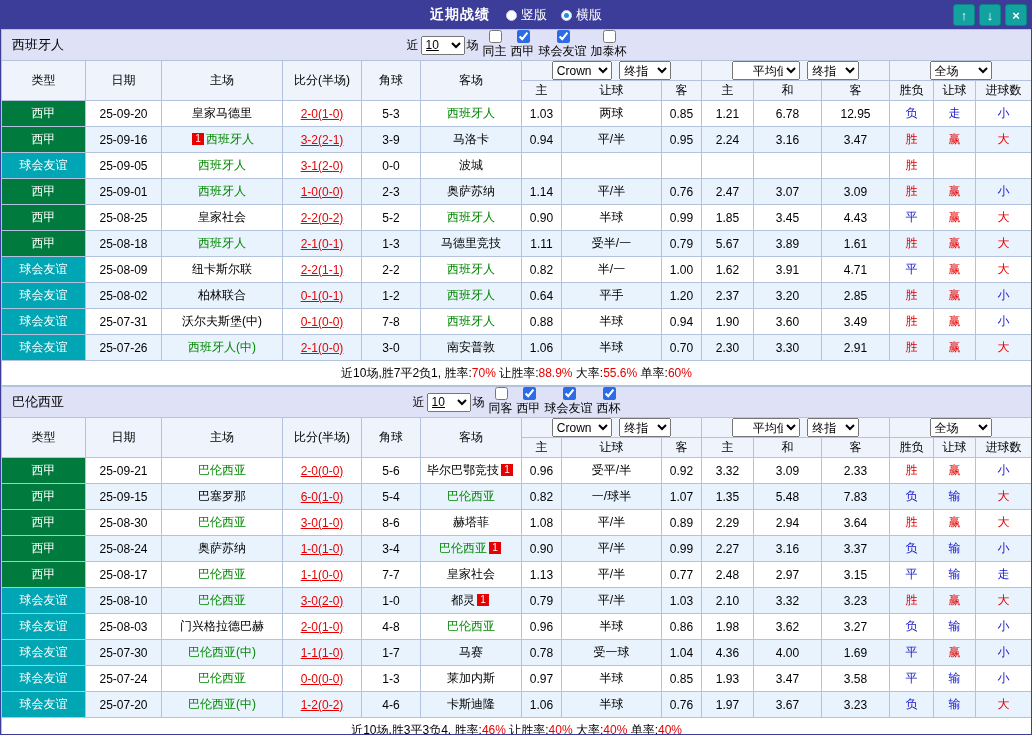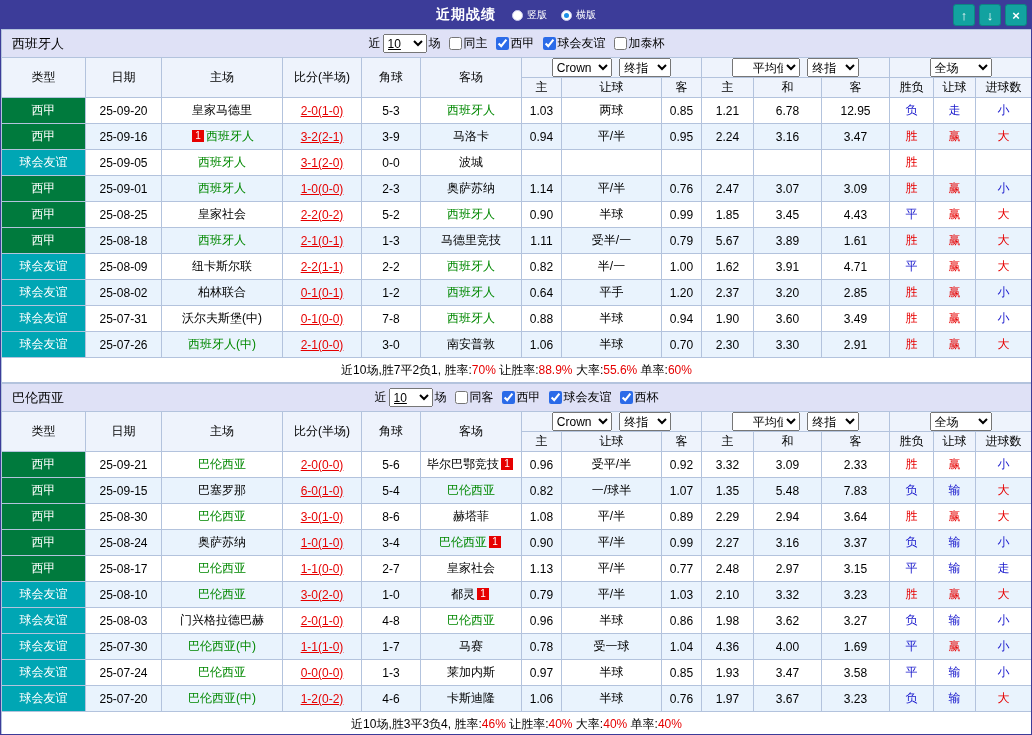--- a/index.html
+++ b/index.html
@@ -4,36 +4,36 @@
 <style>
   * { box-sizing: border-box; }
   html,body { margin:0; padding:0; background:#fff; }
   body { font-family:"Liberation Sans","DejaVu Sans",sans-serif; font-size:12px; color:#000; }
   .widget { width:1032px; height:735px; border:1px solid #3c3c99; background:#22c55e; overflow:hidden; }
 
   
   .titlebar { height:28px; background:#3c3c99; color:#fff; display:flex; align-items:center; justify-content:center; position:relative; }
   .title-group { display:inline-flex; align-items:center; }
   .title { font-size:14px; font-weight:bold; letter-spacing:1px; }
-  .modes { display:inline-flex; align-items:center; gap:14px; margin-left:16px; font-size:10px; }
+  .modes { display:inline-flex; align-items:center; gap:14px; margin-left:16px; font-size:13px; }
   .mode { display:inline-flex; align-items:center; gap:4px; cursor:pointer; }
   .radio { width:11px; height:11px; border-radius:50%; background:#fff; border:1px solid #c9c9ee; display:inline-block; position:relative; }
   .radio.sel::after { content:""; position:absolute; left:2px; top:2px; width:5px; height:5px; border-radius:50%; background:#1b8fe8; }
   .tb-buttons { position:absolute; right:4px; top:3px; display:flex; gap:4px; }
   .tbtn { width:22px; height:22px; background:#12a2a0; border:1px solid #0d8583; border-radius:3px; color:#fff; font-size:13px; font-weight:bold; line-height:1; padding:0; cursor:pointer; display:flex; align-items:center; justify-content:center; }
 
   
   table.stat { width:1030px; border-collapse:collapse; table-layout:fixed; font-size:12px; }
   .stat th, .stat td { border:1px solid #b3c3dd; text-align:center; padding:0 2px; white-space:nowrap; overflow:hidden; font-weight:normal; }
   .band-cell { background:#dfe1f6; height:28px; }
   .band { display:flex; align-items:center; justify-content:center; position:relative; height:100%; }
   .team-name { position:absolute; left:8px; font-size:13px; }
   .filters { display:inline-flex; align-items:center; }
   .checks { display:inline-flex; align-items:center; }
-  .checks label { display:inline-flex; align-items:center; margin-left:4px; cursor:pointer; }
+  .checks label { display:inline-flex; align-items:center; margin-left:4px; cursor:pointer;flex-direction:column; }
   input[type=checkbox] { width:13px; height:13px; accent-color:#2b6be8; margin:0 2px 0 4px; }
   .hdr1 th { height:19px; background:#eef3fc; }
   .hdr2 th { height:20px; background:#eef3fc; }
   select { font-size:12px; height:19px; font-family:inherit; margin:0 2px; }
   .sel-count { width:44px;text-decoration:underline; }
   .sel-book { width:60px; }
   .sel-mode { width:52px; }
   .sel-avg  { width:68px;padding-left:16px; }
   .sel-scope{ width:62px; }
   tbody td { height:26px; background:#fff; }
@@ -480,21 +480,21 @@
           <td class="odds">3.37</td>
           <td class="res c-blue">负</td>
           <td class="res c-blue">输</td>
           <td class="res c-blue">小</td>
         </tr>
         <tr class="match-row">
           <td class="comp comp-league">西甲</td>
           <td class="date">25-08-17</td>
           <td class="team subject"><span class="team-label">巴伦西亚</span></td>
           <td class="score">1-1(0-0)</td>
-          <td class="corner">2-7</td>
+          <td class="corner">7-7</td>
           <td class="team"><span class="team-label">皇家社会</span></td>
           <td class="odds">1.13</td>
           <td class="odds">平/半</td>
           <td class="odds">0.77</td>
           <td class="odds">2.48</td>
           <td class="odds">2.97</td>
           <td class="odds">3.15</td>
           <td class="res c-blue">平</td>
           <td class="res c-blue">输</td>
           <td class="res c-blue">走</td>

